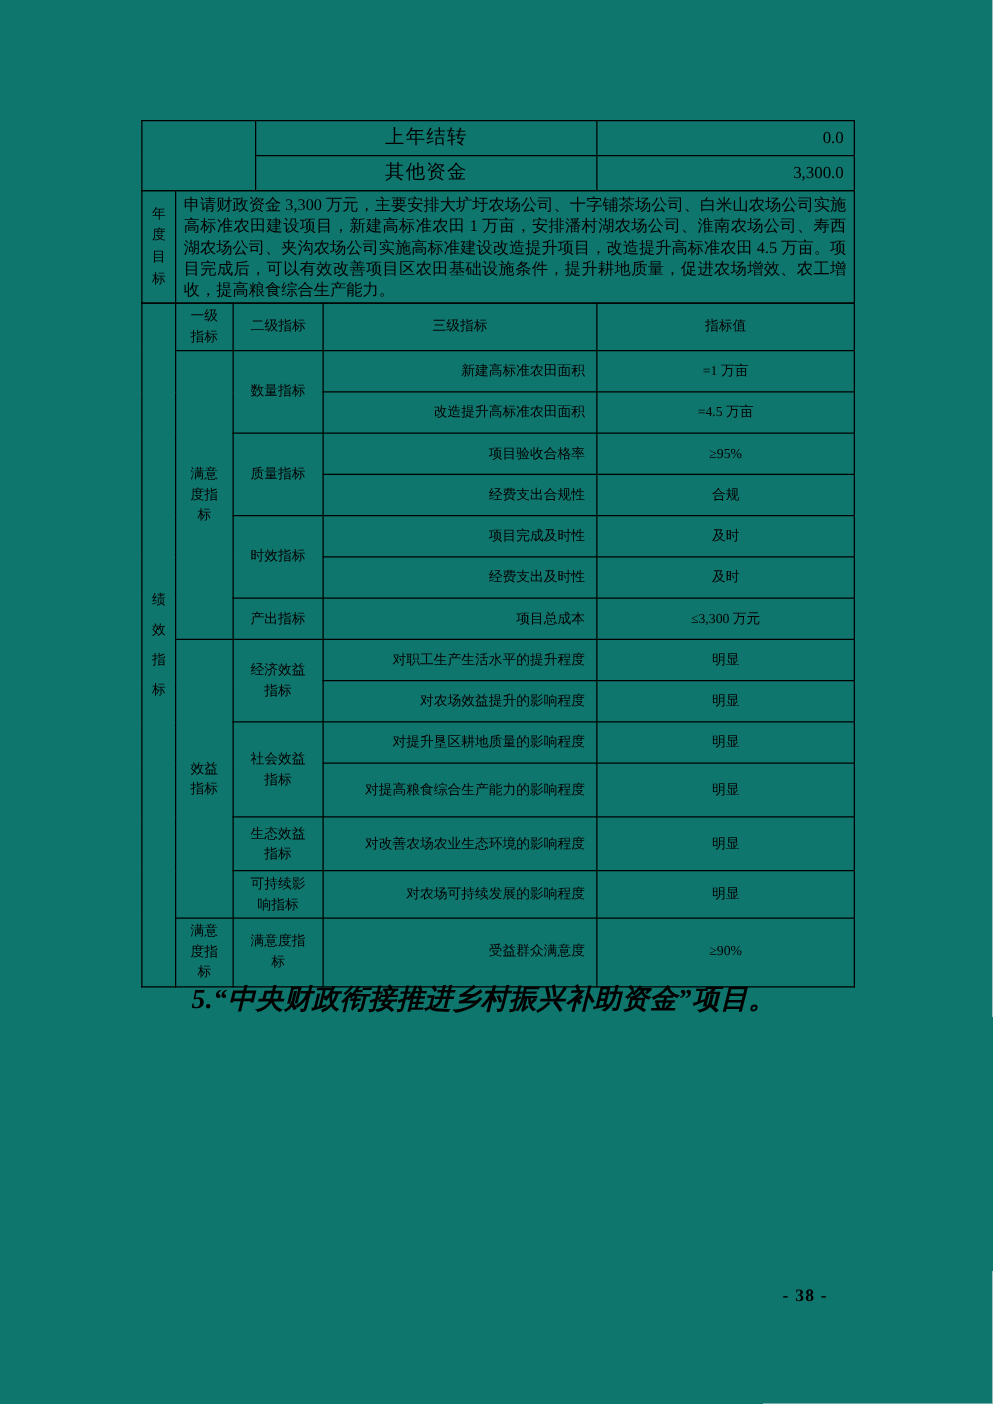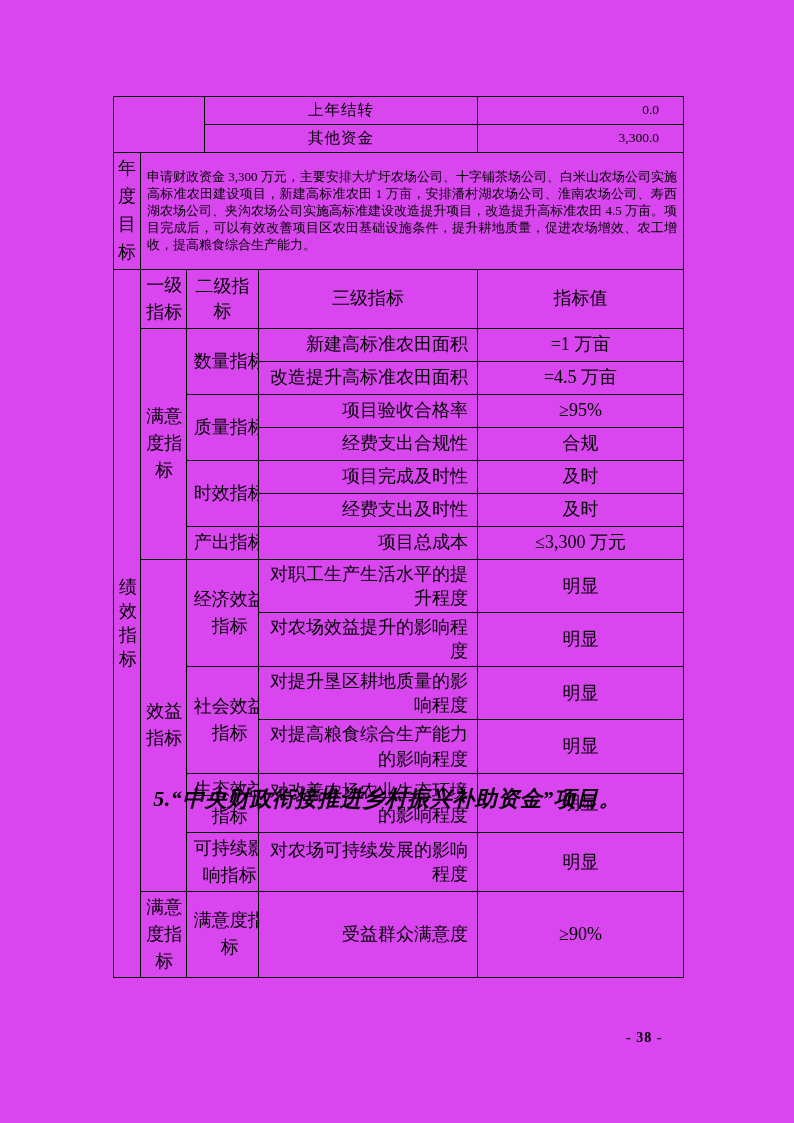--- a/index.html
+++ b/index.html
@@ -2,36 +2,36 @@
 <html><head>
 <meta charset="utf-8">
 <style>
   * { margin:0; padding:0; box-sizing:border-box; }
   html,body { background:#ffffff; }
   body {
     width:794px; height:1123px; position:relative;
     font-family:"Liberation Serif","DejaVu Serif",serif;
     color:#000;
   }
-  .sheet { position:absolute; left:0; top:0; width:794px; height:1123px; background:#d946ef; overflow:hidden; }
+  .sheet { position:absolute; left:0; top:0; width:794px; height:1123px; background:#0f766e; overflow:hidden; }
 
   
   .tbl-wrap { position:absolute; left:113px; top:96px; width:570px; }
   table { border-collapse:collapse; table-layout:fixed; width:570px; }
   td {
-    border:1px solid #000; font-size:18px; line-height:1.35;
+    border:1px solid #000; font-size:11px; line-height:1.35;
     text-align:center; vertical-align:middle; padding:2px 4px;
     overflow:hidden;
   }
   .t2, .t3 { margin-top:-1px; }
 
   
   .t1 td { height:28px; }
   .t1 .lab { font-size:15.5px; letter-spacing:1px; }
-  .t1 .val { text-align:right; padding-right:24px; font-size:13.5px; }
+  .t1 .val { text-align:right; padding-right:8px; font-size:13.5px; }
 
   
   .t2 .side { padding:2px 1px; }
   .t2 .goal {
     height:85px; text-align:justify; vertical-align:middle;
     font-size:13px; line-height:17px; padding:2px 6px;font-family:Liberation Serif, serif;
   }
 
   
   .t3 td.l3 { text-align:right; padding:2px 9px; }

